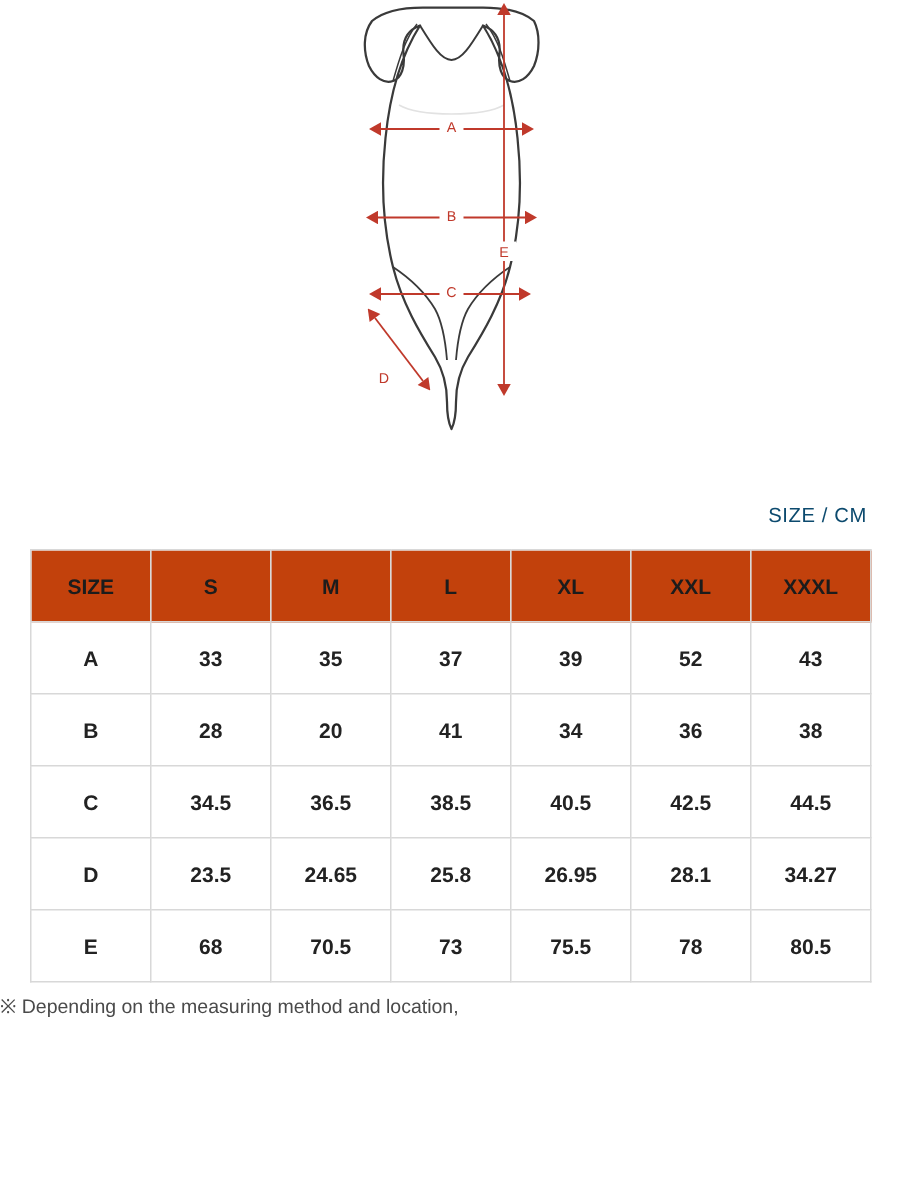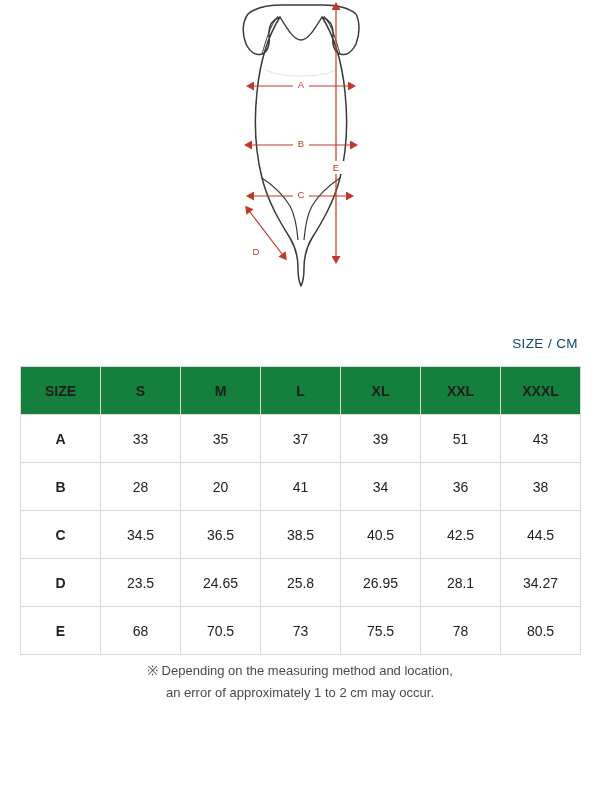--- a/index.html
+++ b/index.html
@@ -59,42 +59,42 @@
     table-layout: fixed;
   }
   table.size-table th,
   table.size-table td {
     border: 1px solid #d8d8d8;
     height: 45px;
     text-align: center;
     vertical-align: middle;
     font-size: 14px;
     color: #222222;
-    font-weight: normal;
+    font-weight: bold;
   }
   table.size-table thead th {
-    background: #15803d;
+    background: #c2410c;
     font-weight: bold;
     font-size: 14px;
     color: #1c1c1c;
   }
   table.size-table tbody td.row-head {
     font-weight: bold;
     background: #ffffff;
   }
   table.size-table col.c0 { width: 80px; }
   table.size-table col.cx { width: 80px; }
 
   
   .footnote {
     position: absolute;
     left: 0;
     top: 660px;
     width: 600px;
-    text-align: center;
+    text-align: left;
     font-size: 13px;
     color: #4a4a4a;
     line-height: 1.72;
   }
   .footnote .line {
     display: block;
   }
 </style>
 </head>
 <body>
@@ -213,21 +213,21 @@
           <th>XXXL</th>
         </tr>
       </thead>
       <tbody>
         <tr>
           <td class="row-head">A</td>
           <td>33</td>
           <td>35</td>
           <td>37</td>
           <td>39</td>
-          <td>51</td>
+          <td>52</td>
           <td>43</td>
         </tr>
         <tr>
           <td class="row-head">B</td>
           <td>28</td>
           <td>20</td>
           <td>41</td>
           <td>34</td>
           <td>36</td>
           <td>38</td>
@@ -258,16 +258,15 @@
           <td>75.5</td>
           <td>78</td>
           <td>80.5</td>
         </tr>
       </tbody>
     </table>
   </div>
 
   <div class="footnote">
     <span class="line">※ Depending on the measuring method and location,</span>
-    <span class="line">an error of approximately 1 to 2 cm may occur.</span>
   </div>
 
 </div>
 
 </body></html>

